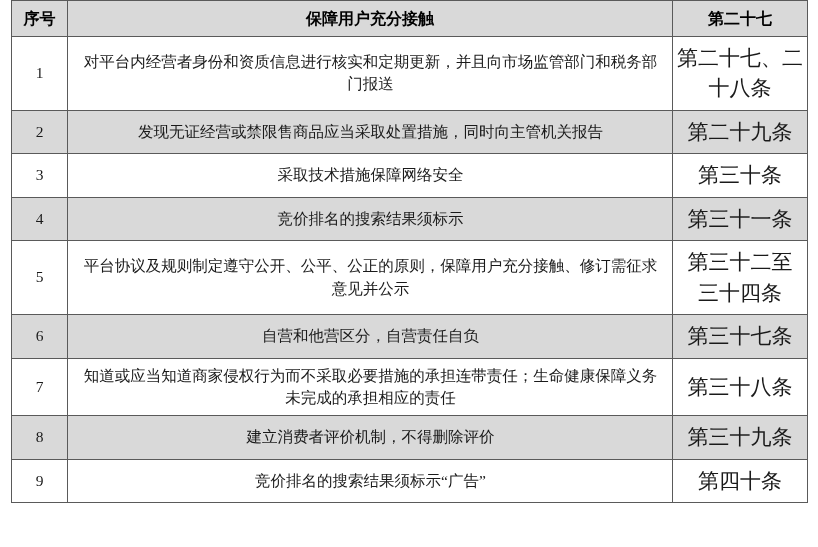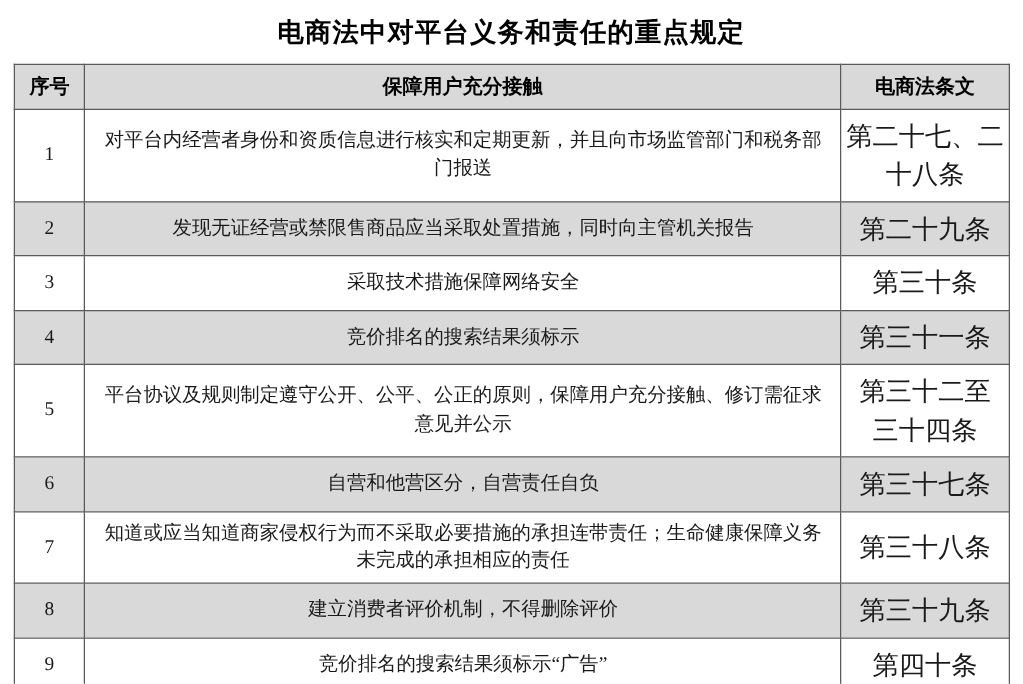--- a/index.html
+++ b/index.html
@@ -83,34 +83,33 @@
   }
   .law-line {
     display: block;
   }
 </style>
 </head>
 <body>
 
 <div class="page">
 
-  <div class="doc-title">电商法中对平台义务和责任的重点规定</div>
 
   <div class="table-wrap">
     <table class="reg-table">
       <colgroup>
         <col class="c-no">
         <col class="c-duty">
         <col class="c-law">
       </colgroup>
       <thead>
         <tr>
           <th>序号</th>
           <th>保障用户充分接触</th>
-          <th>电商法条文</th>
+          <th>第二十七</th>
         </tr>
       </thead>
       <tbody>
 
         <tr class="plain">
           <td class="cell-no">1</td>
           <td class="cell-duty">对平台内经营者身份和资质信息进行核实和定期更新，并且向市场监管部门和税务部门报送</td>
           <td class="cell-law">
             <span class="law-line">第二十七、二</span>
             <span class="law-line">十八条</span>

